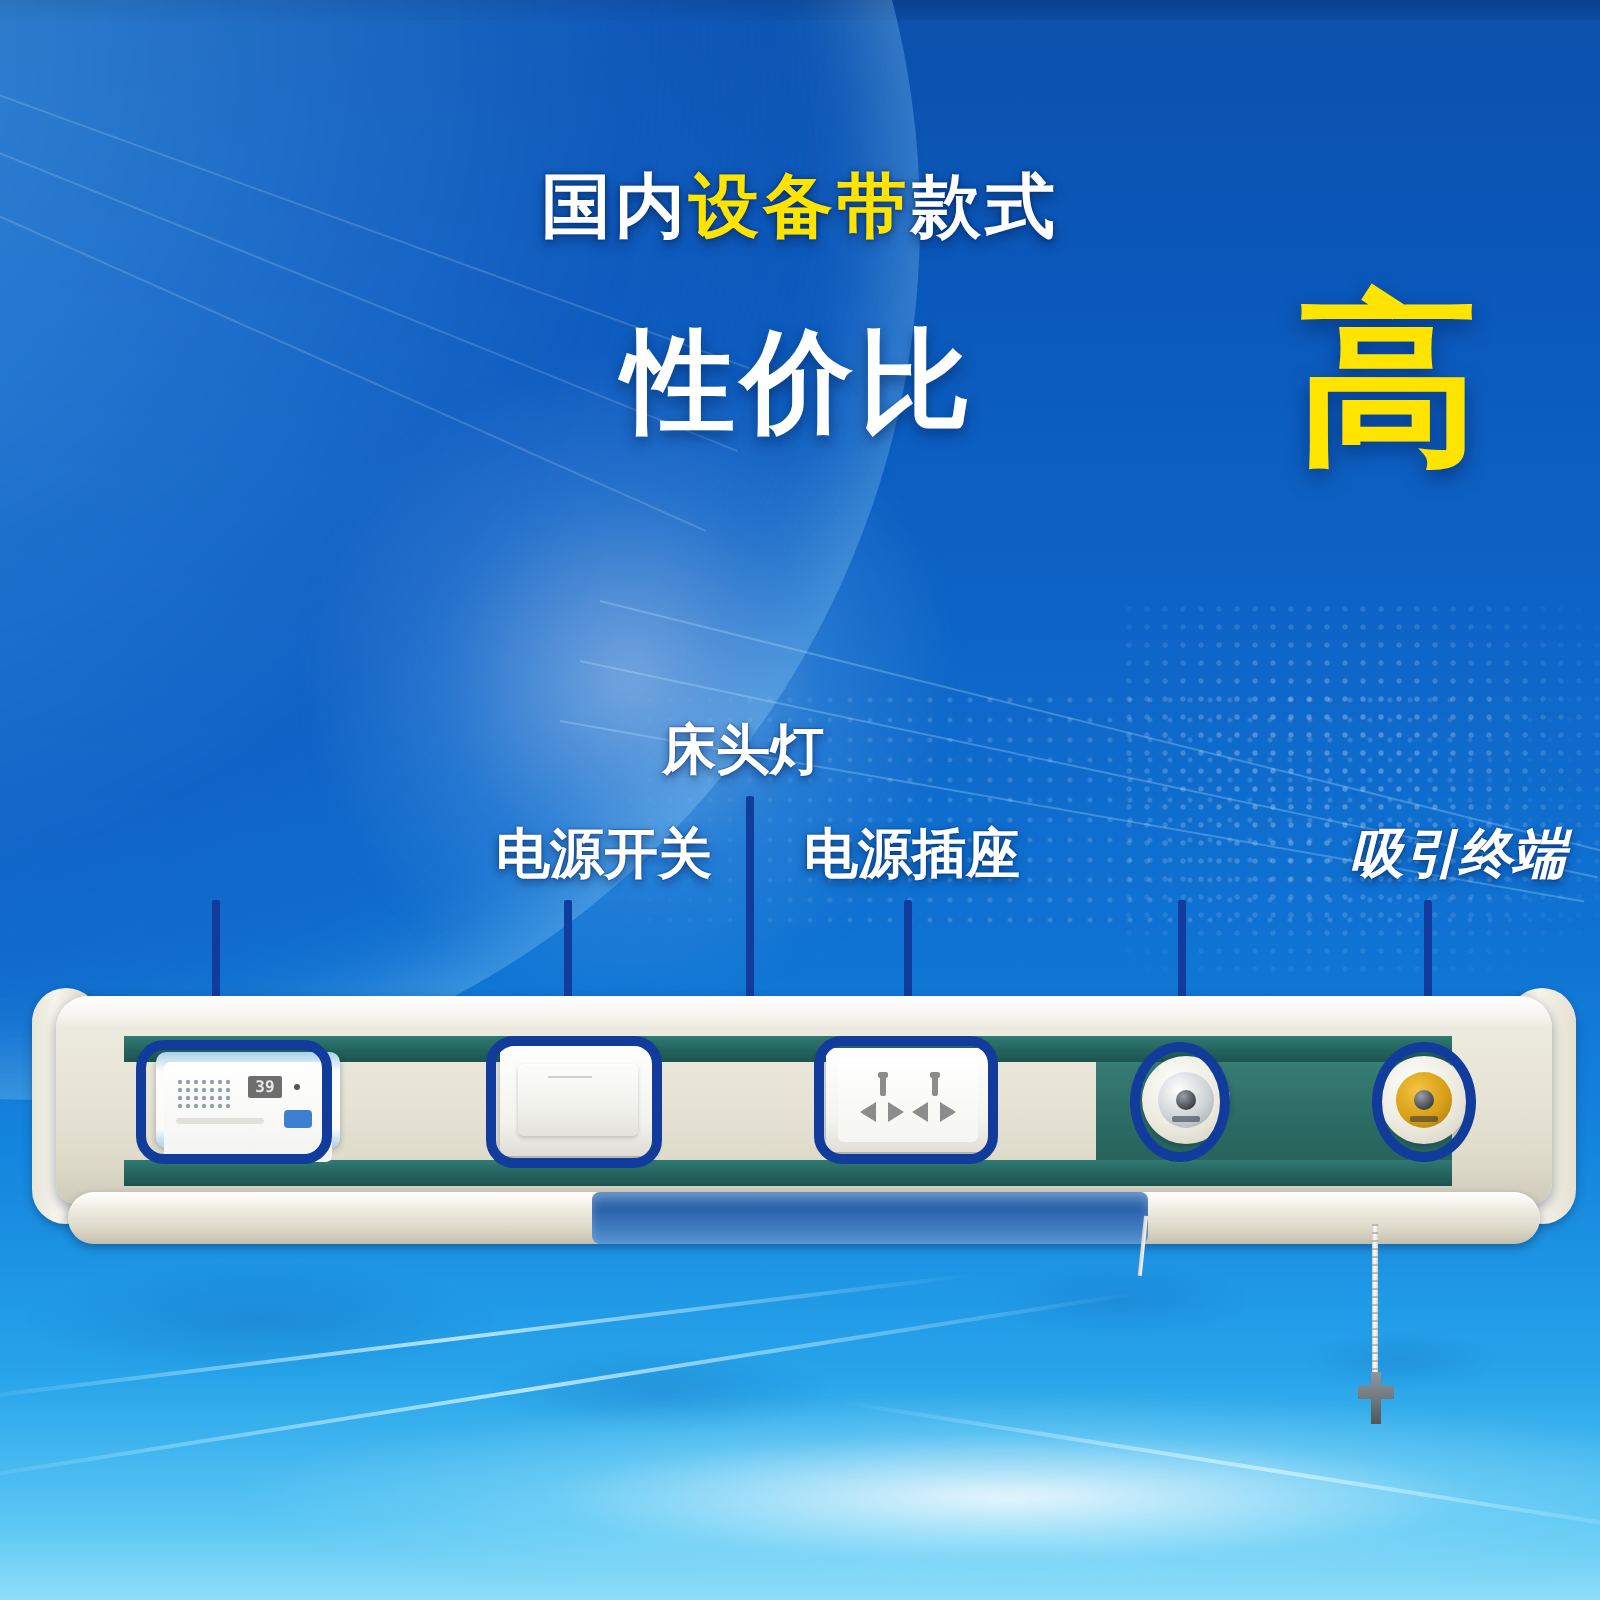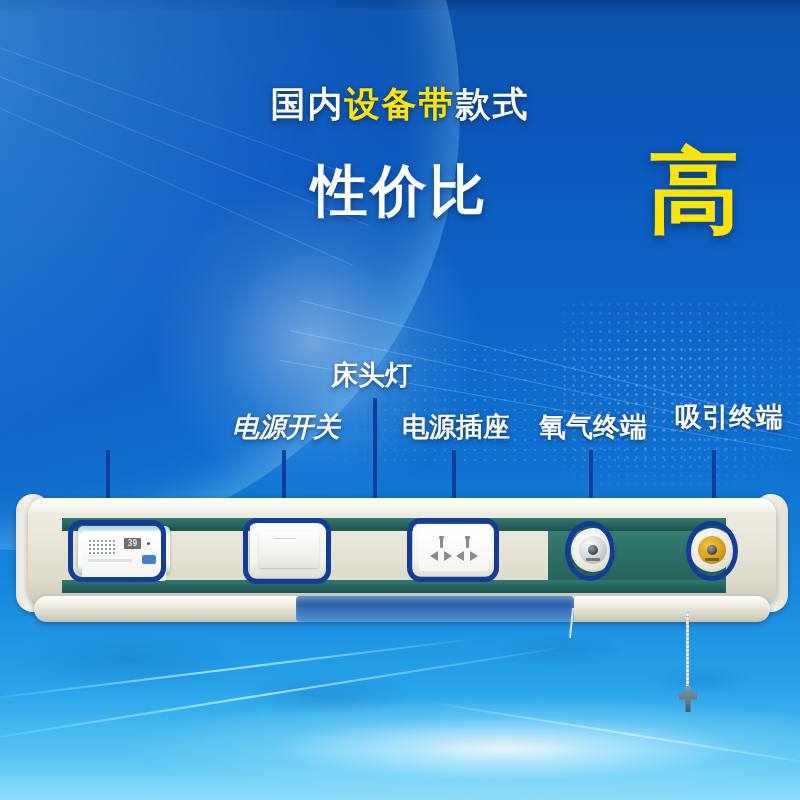--- a/index.html
+++ b/index.html
@@ -289,25 +289,24 @@
   <div class="streak" style="left:-40px;top:742px;width:620px;transform:rotate(-9deg);"></div>
   <div class="streak" style="left:420px;top:700px;width:430px;transform:rotate(9deg);"></div>
   <div class="streak" style="left:-30px;top:700px;width:520px;transform:rotate(-7deg);"></div>
 
   <div class="headline">
     <span>国内</span><span class="hl-y">设备带</span><span>款式</span>
   </div>
   <div class="subline">性价比</div>
   <div class="big-gao">高</div>
 
-  <div class="label" style="left:232px;top:414px;font-style:italic;">电源开关</div>
+  <div class="label" style="left:248px;top:414px;">电源开关</div>
   <div class="label" style="left:331px;top:362px;">床头灯</div>
   <div class="label" style="left:402px;top:414px;">电源插座</div>
-  <div class="label" style="left:539px;top:414px;">氧气终端</div>
-  <div class="label" style="left:675px;top:404px;">吸引终端</div>
+  <div class="label" style="left:675px;top:414px;font-style:italic;">吸引终端</div>
 
   <div class="leader" style="left:106px;top:450px;height:76px;"></div>
   <div class="leader" style="left:282px;top:450px;height:72px;"></div>
   <div class="leader" style="left:373px;top:398px;height:212px;"></div>
   <div class="leader" style="left:452px;top:450px;height:72px;"></div>
   <div class="leader" style="left:589px;top:450px;height:76px;"></div>
   <div class="leader" style="left:712px;top:450px;height:76px;"></div>
 
   <div class="panel">
     <div class="endcap l"></div>

